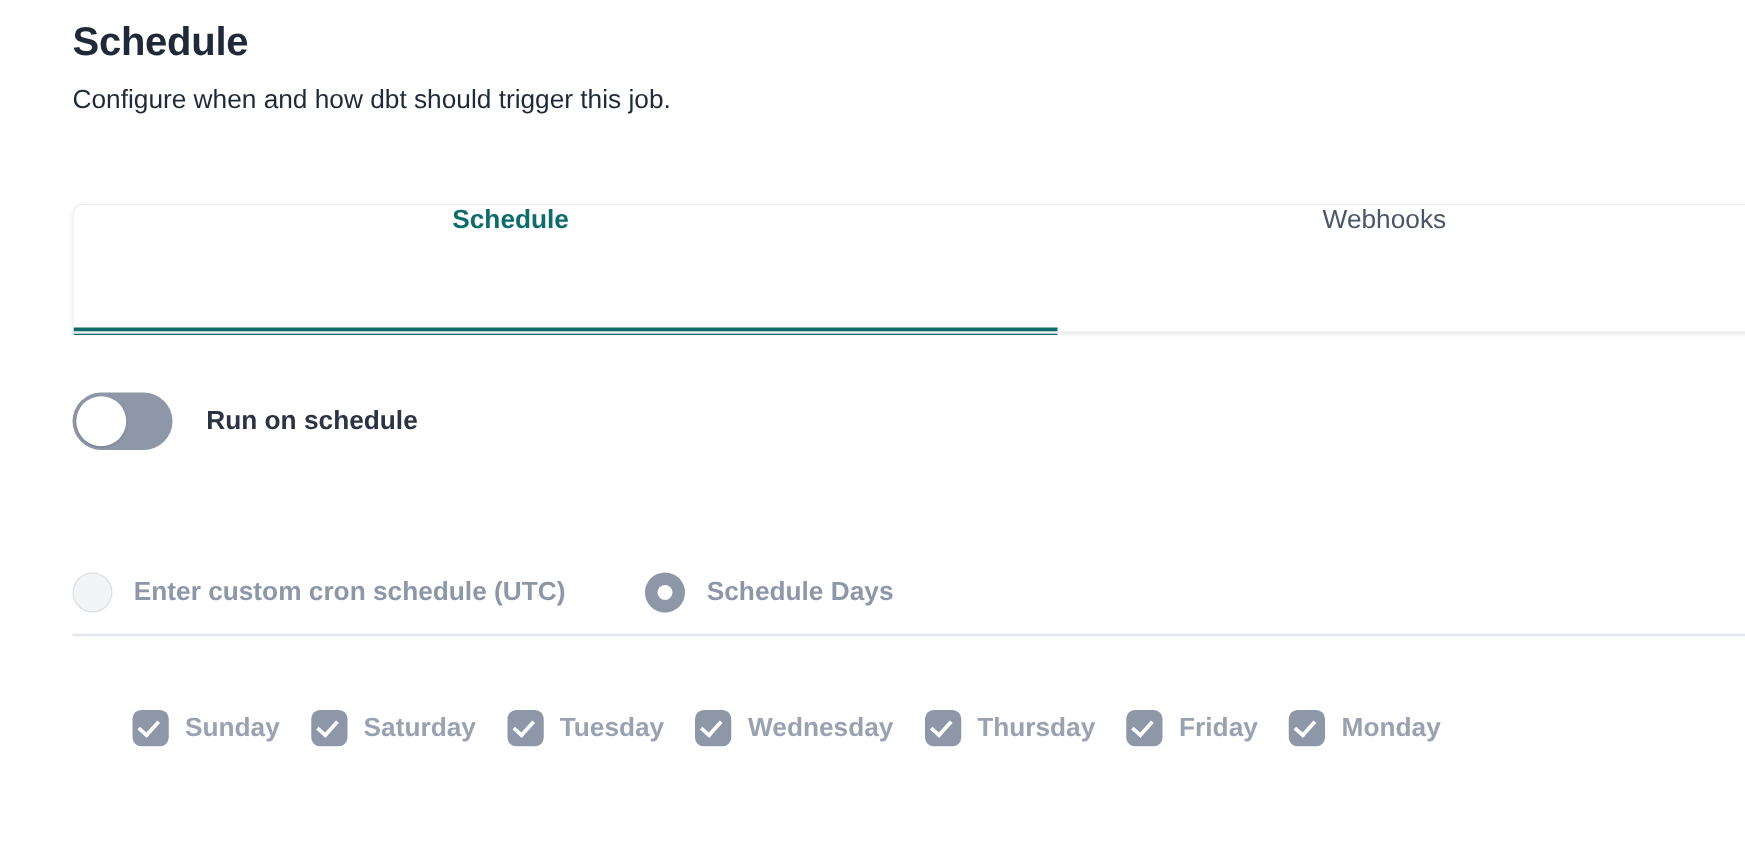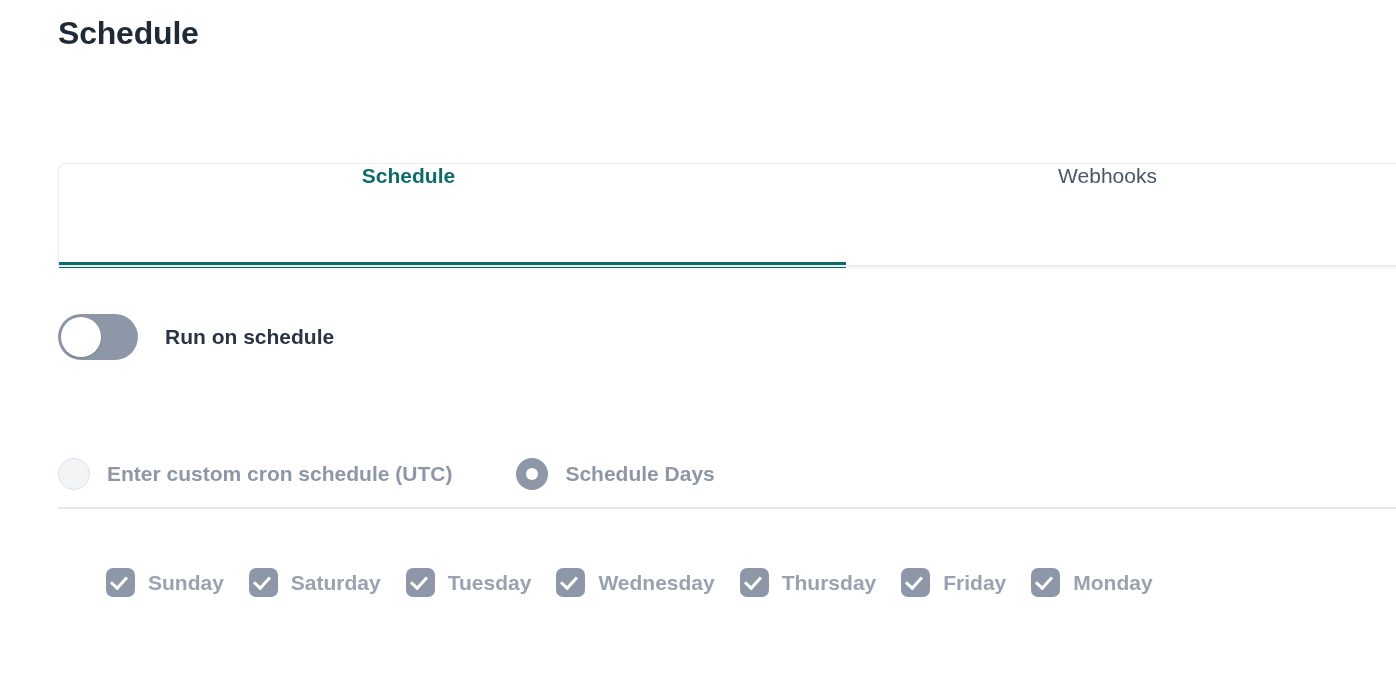--- a/index.html
+++ b/index.html
@@ -257,20 +257,21 @@
     white-space: nowrap;
   }
 </style>
 </head>
 <body>
 
 <div class="page">
 
   <div class="header">
     <div class="page-title">Schedule</div>
+    <div class="page-subtitle">Configure when and how dbt should trigger this job.</div>
   </div>
 
   <div class="tab-card">
     <div class="tab-strip">
       <div class="tab tab-schedule">
         <span>Schedule</span>
       </div>
       <div class="tab tab-webhooks">
         <span>Webhooks</span>
       </div>

